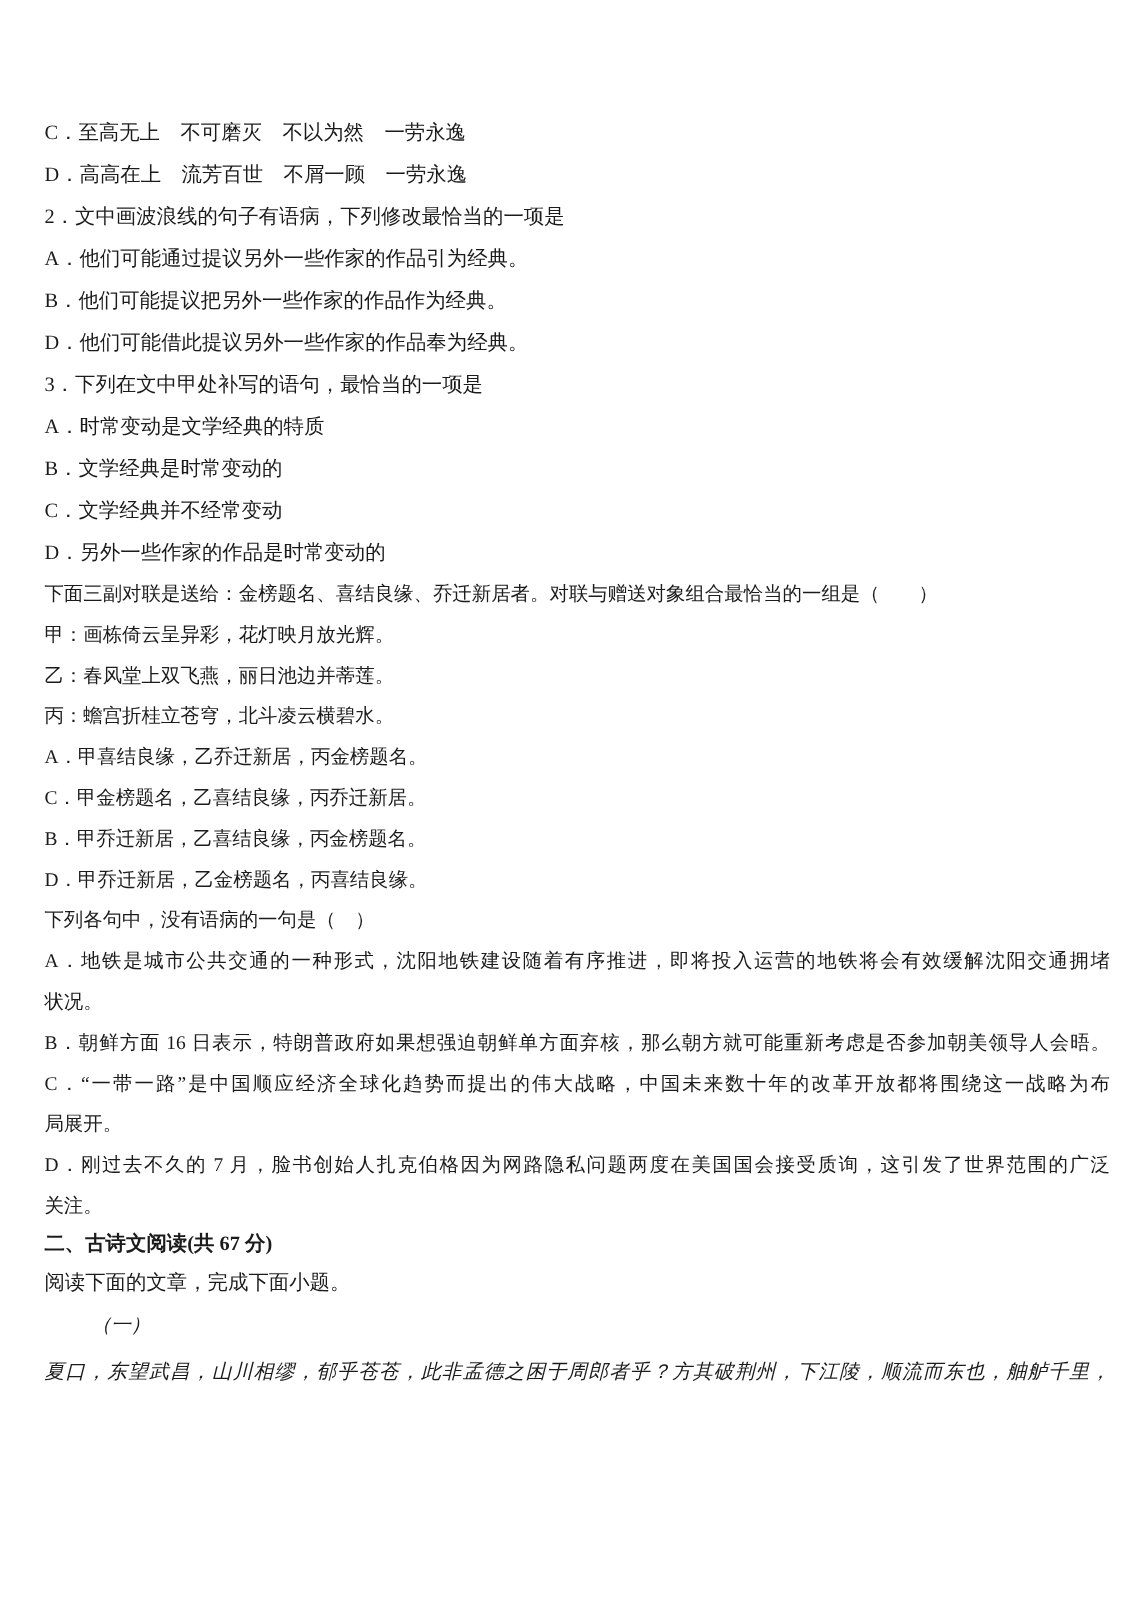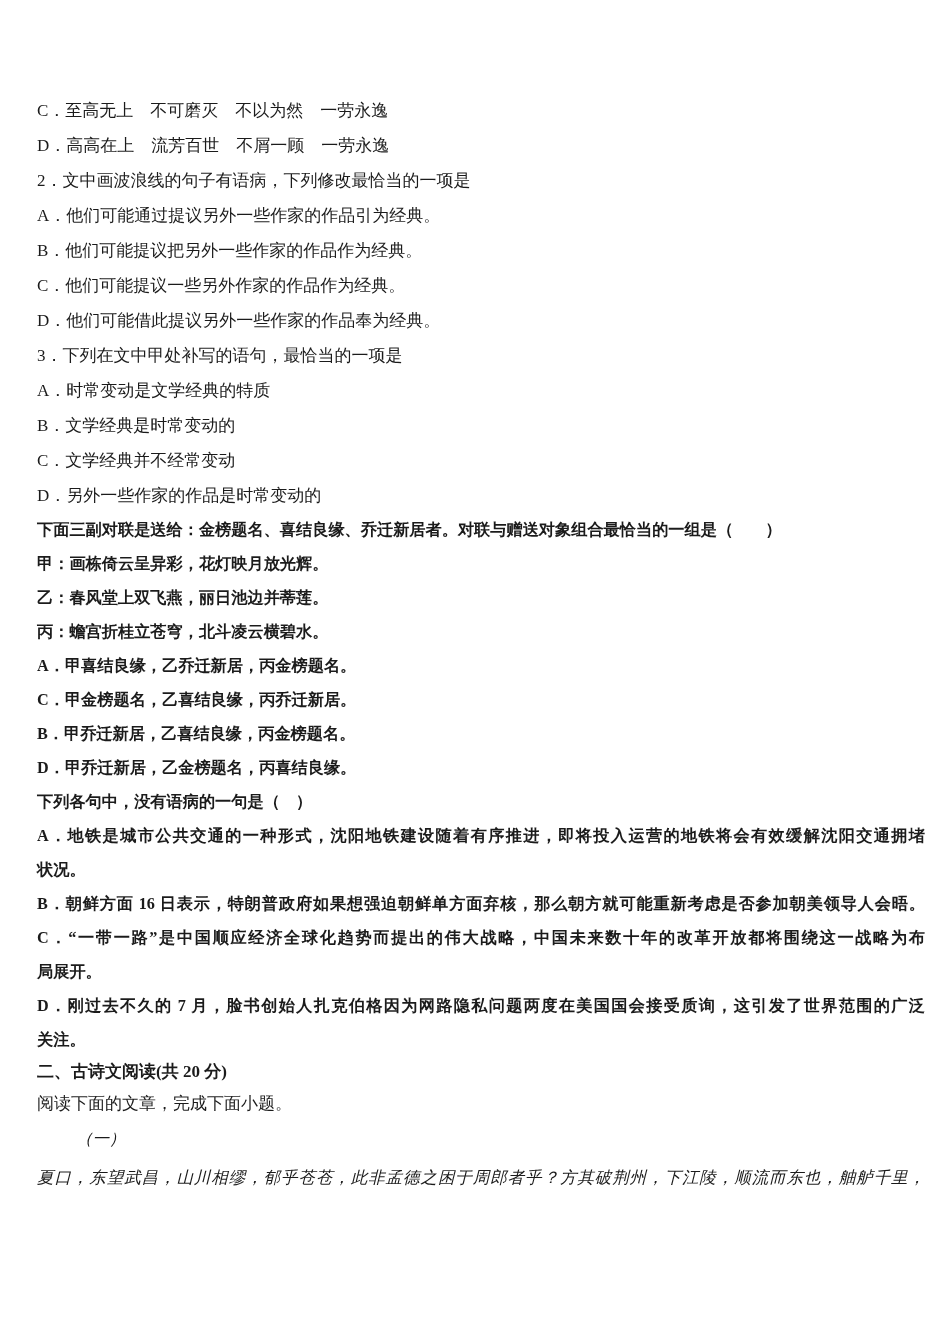--- a/index.html
+++ b/index.html
@@ -15,21 +15,21 @@
     overflow: hidden;
   }
   .ln {
     white-space: pre;
     font-size: 17px;
     line-height: 35px;
     height: 35px;
   }
   
   .s2 {
-    font-weight: bold;
+    font-weight: normal;
     font-size: 16.2px;
     line-height: 34px;
     height: 34px;
   }
   
   .stretch {
     white-space: normal;
     text-align: justify;
     text-align-last: justify;
     overflow: hidden;
@@ -61,21 +61,20 @@
 </head>
 <body>
 
 <div class="page">
 
   <div class="ln">C．至高无上　不可磨灭　不以为然　一劳永逸</div>
   <div class="ln">D．高高在上　流芳百世　不屑一顾　一劳永逸</div>
   <div class="ln">2．文中画波浪线的句子有语病，下列修改最恰当的一项是</div>
   <div class="ln">A．他们可能通过提议另外一些作家的作品引为经典。</div>
   <div class="ln">B．他们可能提议把另外一些作家的作品作为经典。</div>
-  <div class="ln">C．他们可能提议一些另外作家的作品作为经典。</div>
   <div class="ln">D．他们可能借此提议另外一些作家的作品奉为经典。</div>
   <div class="ln">3．下列在文中甲处补写的语句，最恰当的一项是</div>
   <div class="ln">A．时常变动是文学经典的特质</div>
   <div class="ln">B．文学经典是时常变动的</div>
   <div class="ln">C．文学经典并不经常变动</div>
   <div class="ln">D．另外一些作家的作品是时常变动的</div>
 
   <div class="ln s2">下面三副对联是送给：金榜题名、喜结良缘、乔迁新居者。对联与赠送对象组合最恰当的一组是（　　）</div>
   <div class="ln s2">甲：画栋倚云呈异彩，花灯映月放光辉。</div>
   <div class="ln s2">乙：春风堂上双飞燕，丽日池边并蒂莲。</div>
@@ -87,18 +86,18 @@
 
   <div class="ln s2">下列各句中，没有语病的一句是（　）</div>
   <div class="ln s2 stretch">A．地铁是城市公共交通的一种形式，沈阳地铁建设随着有序推进，即将投入运营的地铁将会有效缓解沈阳交通拥堵</div>
   <div class="ln s2">状况。</div>
   <div class="ln s2 stretch">B．朝鲜方面 16 日表示，特朗普政府如果想强迫朝鲜单方面弃核，那么朝方就可能重新考虑是否参加朝美领导人会晤。</div>
   <div class="ln s2 stretch">C．“一带一路”是中国顺应经济全球化趋势而提出的伟大战略，中国未来数十年的改革开放都将围绕这一战略为布</div>
   <div class="ln s2">局展开。</div>
   <div class="ln s2 stretch">D．刚过去不久的 7 月，脸书创始人扎克伯格因为网路隐私问题两度在美国国会接受质询，这引发了世界范围的广泛</div>
   <div class="ln s2">关注。</div>
 
-  <div class="ln heading">二、古诗文阅读(共 20 分)</div>
+  <div class="ln heading">二、古诗文阅读(共 67 分)</div>
   <div class="ln intro">阅读下面的文章，完成下面小题。</div>
   <div class="ln kai part indent1">（一）</div>
   <div class="ln kai stretch">夏口，东望武昌，山川相缪，郁乎苍苍，此非孟德之困于周郎者乎？方其破荆州，下江陵，顺流而东也，舳舻千里，</div>
 
 </div>
 
 </body></html>

